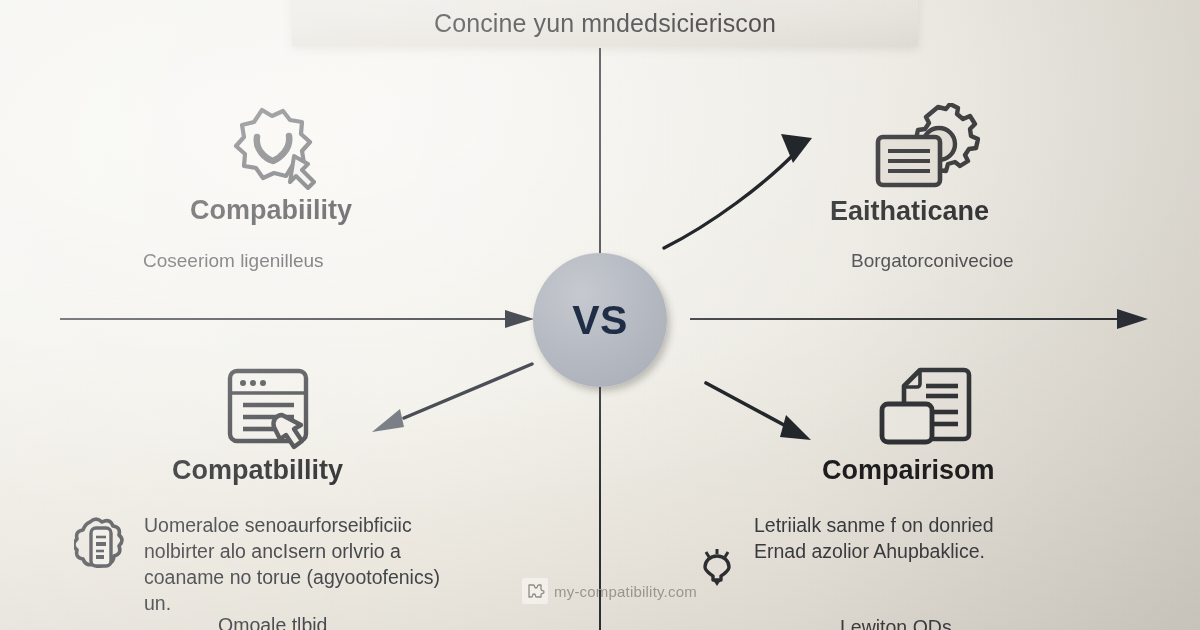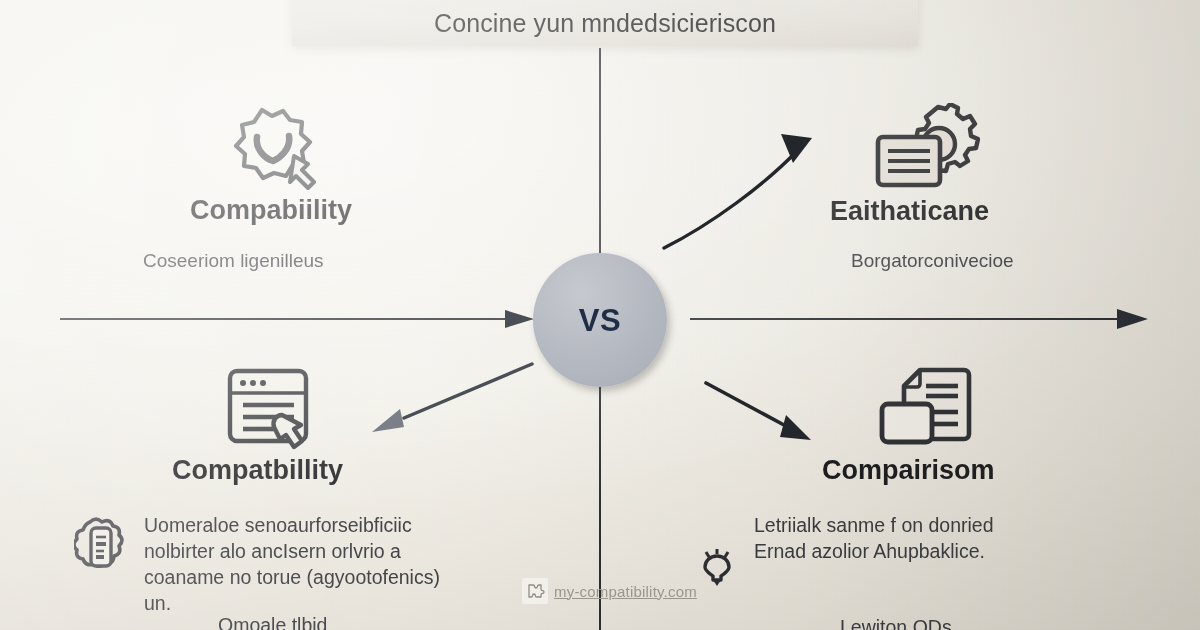--- a/index.html
+++ b/index.html
@@ -85,21 +85,21 @@
     height: 134px;
     border-radius: 50%;
     background: radial-gradient(circle at 36% 30%, #c6c9cf 0%, #b6bac2 48%, #a8acb5 100%);
     box-shadow: 3px 4px 7px rgba(70,66,58,0.30);
     display: flex;
     align-items: center;
     justify-content: center;
     z-index: 6;
   }
   #vs-text {
-    font-size: 31px;
+    font-size: 41px;
     font-weight: bold;
     color: #1f2d47;
     letter-spacing: 0.5px;
     line-height: 1;
   }
   .quad-icon { position: absolute; }
   .quad-title {
     position: absolute;
     font-size: 27px;
     font-weight: bold;
@@ -166,21 +166,20 @@
     top: 578px;
     display: flex;
     align-items: center;
     z-index: 8;
   }
   #watermark-text {
     font-size: 15px;
     color: #9a968e;
     margin-left: 6px;
     letter-spacing: 0.2px;
-    text-decoration: underline;
   }
   #watermark-icon {
     width: 26px; height: 26px;
     background: rgba(250,249,246,0.62);
     display: flex; align-items: center; justify-content: center;
     border-radius: 2px;
   }
 
   svg { display: block; }
 </style>

